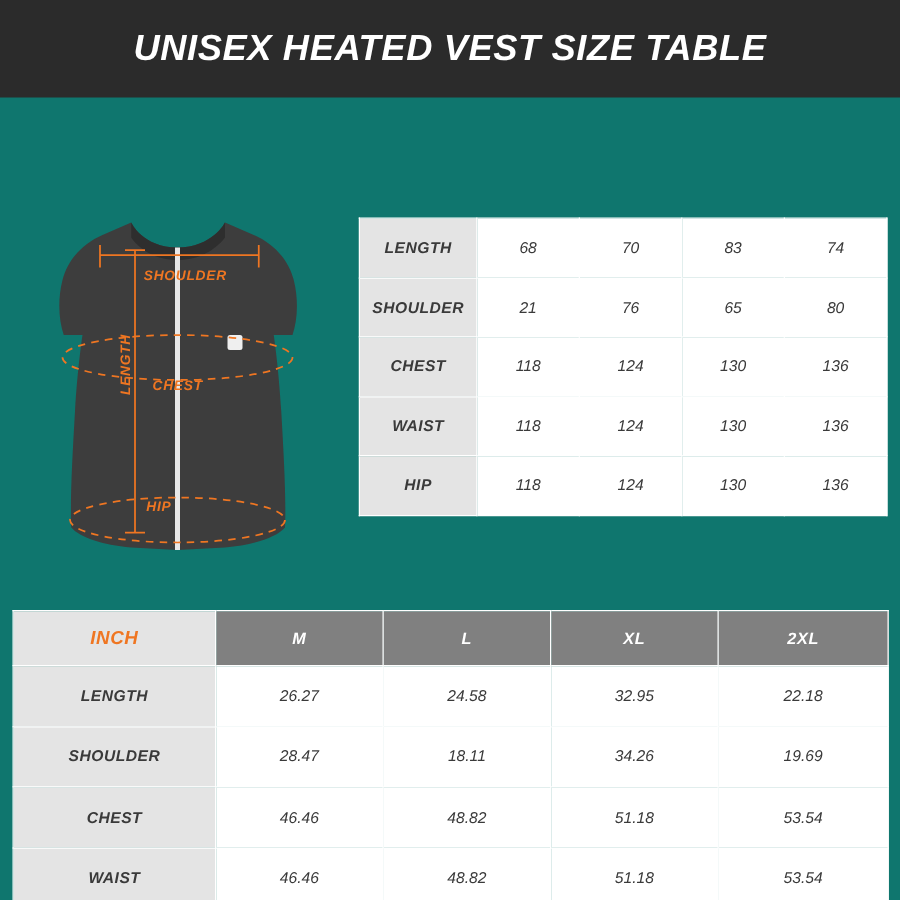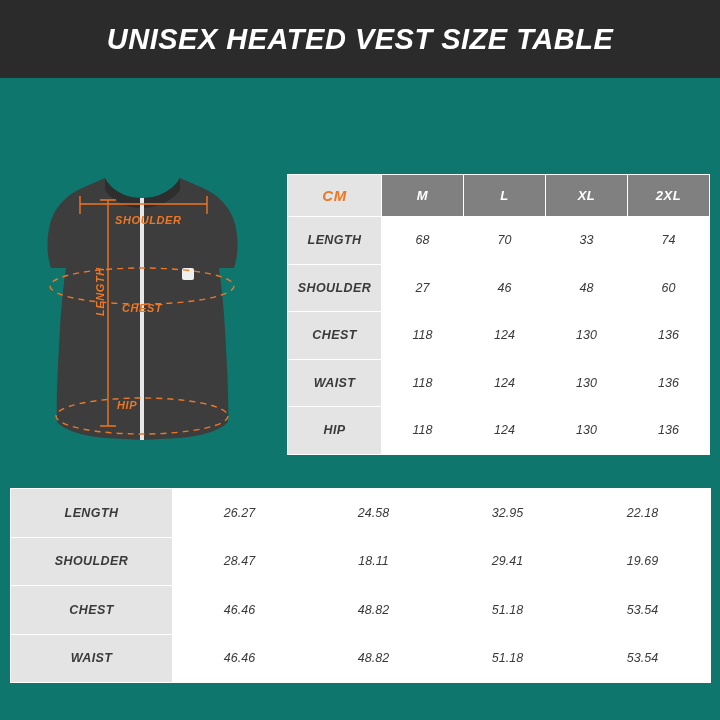--- a/index.html
+++ b/index.html
@@ -187,40 +187,33 @@
     <div class="cm-table-wrap">
       <table class="size-table cm-table">
         <colgroup>
           <col class="c0">
             <col class="c1">
             <col class="c2">
             <col class="c3">
             <col class="c4">
         </colgroup>
         <tbody>
-          <tr class="head-row">
-            <td class="unit-cell">CM</td>
-            <td class="hdr-cell">M</td>
-            <td class="hdr-cell">L</td>
-            <td class="hdr-cell">XL</td>
-            <td class="hdr-cell">2XL</td>
-          </tr>
           <tr>
             <td class="row-head">LENGTH</td>
             <td class="val-cell">68</td>
             <td class="val-cell">70</td>
-            <td class="val-cell">33</td>
+            <td class="val-cell">83</td>
             <td class="val-cell">74</td>
           </tr>
           <tr>
             <td class="row-head">SHOULDER</td>
-            <td class="val-cell">27</td>
-            <td class="val-cell">46</td>
-            <td class="val-cell">48</td>
-            <td class="val-cell">60</td>
+            <td class="val-cell">21</td>
+            <td class="val-cell">76</td>
+            <td class="val-cell">65</td>
+            <td class="val-cell">80</td>
           </tr>
           <tr>
             <td class="row-head">CHEST</td>
             <td class="val-cell">118</td>
             <td class="val-cell">124</td>
             <td class="val-cell">130</td>
             <td class="val-cell">136</td>
           </tr>
           <tr>
             <td class="row-head">WAIST</td>
@@ -243,32 +236,39 @@
     <div class="inch-table-wrap">
       <table class="size-table inch-table">
         <colgroup>
           <col class="c0">
             <col class="c1">
             <col class="c2">
             <col class="c3">
             <col class="c4">
         </colgroup>
         <tbody>
+          <tr class="head-row">
+            <td class="unit-cell">INCH</td>
+            <td class="hdr-cell">M</td>
+            <td class="hdr-cell">L</td>
+            <td class="hdr-cell">XL</td>
+            <td class="hdr-cell">2XL</td>
+          </tr>
           <tr>
             <td class="row-head">LENGTH</td>
             <td class="val-cell">26.27</td>
             <td class="val-cell">24.58</td>
             <td class="val-cell">32.95</td>
             <td class="val-cell">22.18</td>
           </tr>
           <tr>
             <td class="row-head">SHOULDER</td>
             <td class="val-cell">28.47</td>
             <td class="val-cell">18.11</td>
-            <td class="val-cell">29.41</td>
+            <td class="val-cell">34.26</td>
             <td class="val-cell">19.69</td>
           </tr>
           <tr>
             <td class="row-head">CHEST</td>
             <td class="val-cell">46.46</td>
             <td class="val-cell">48.82</td>
             <td class="val-cell">51.18</td>
             <td class="val-cell">53.54</td>
           </tr>
           <tr>

